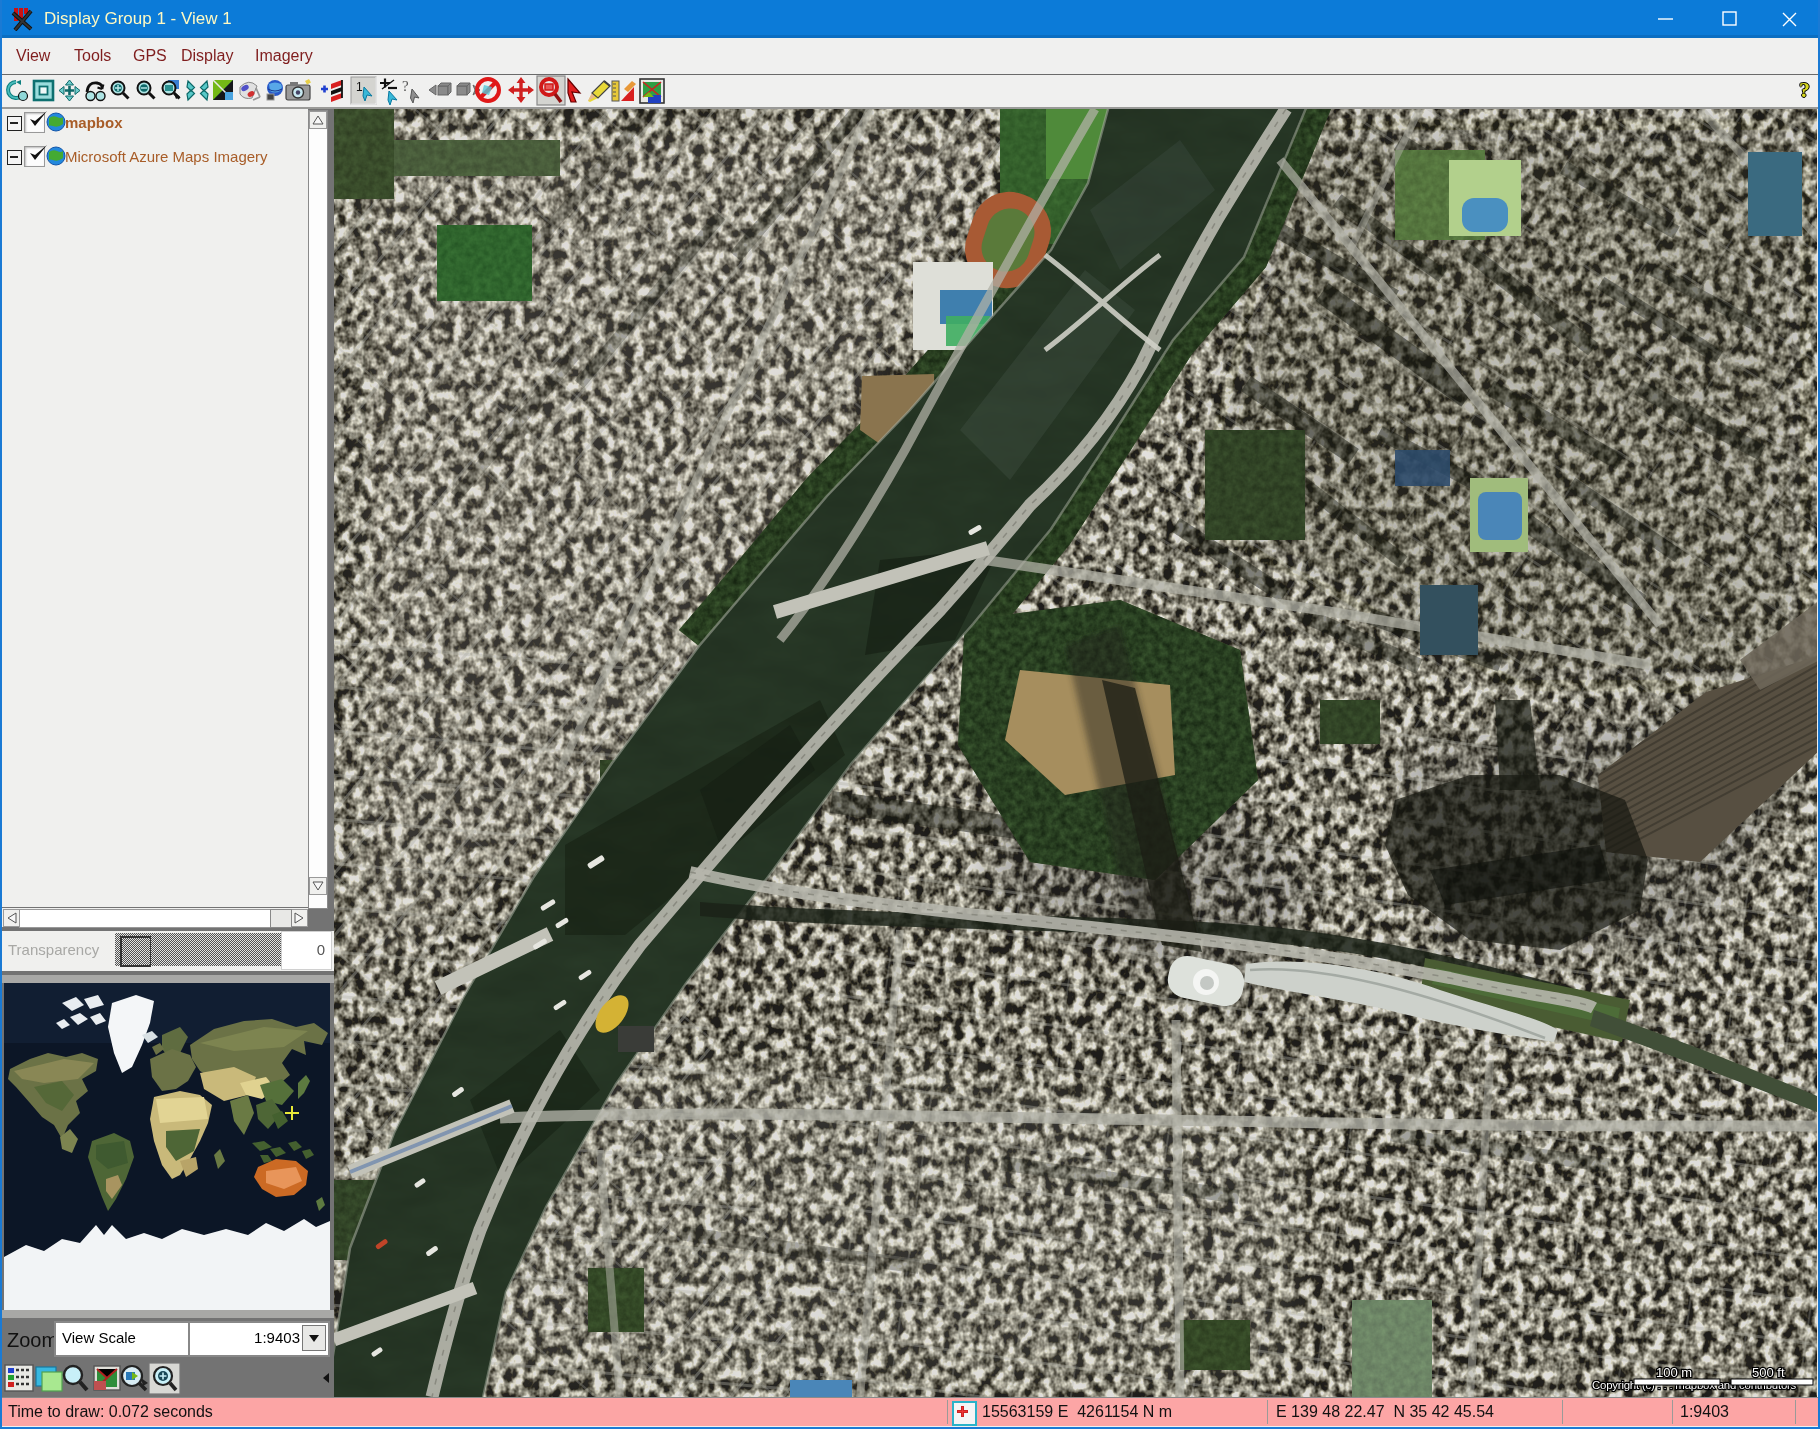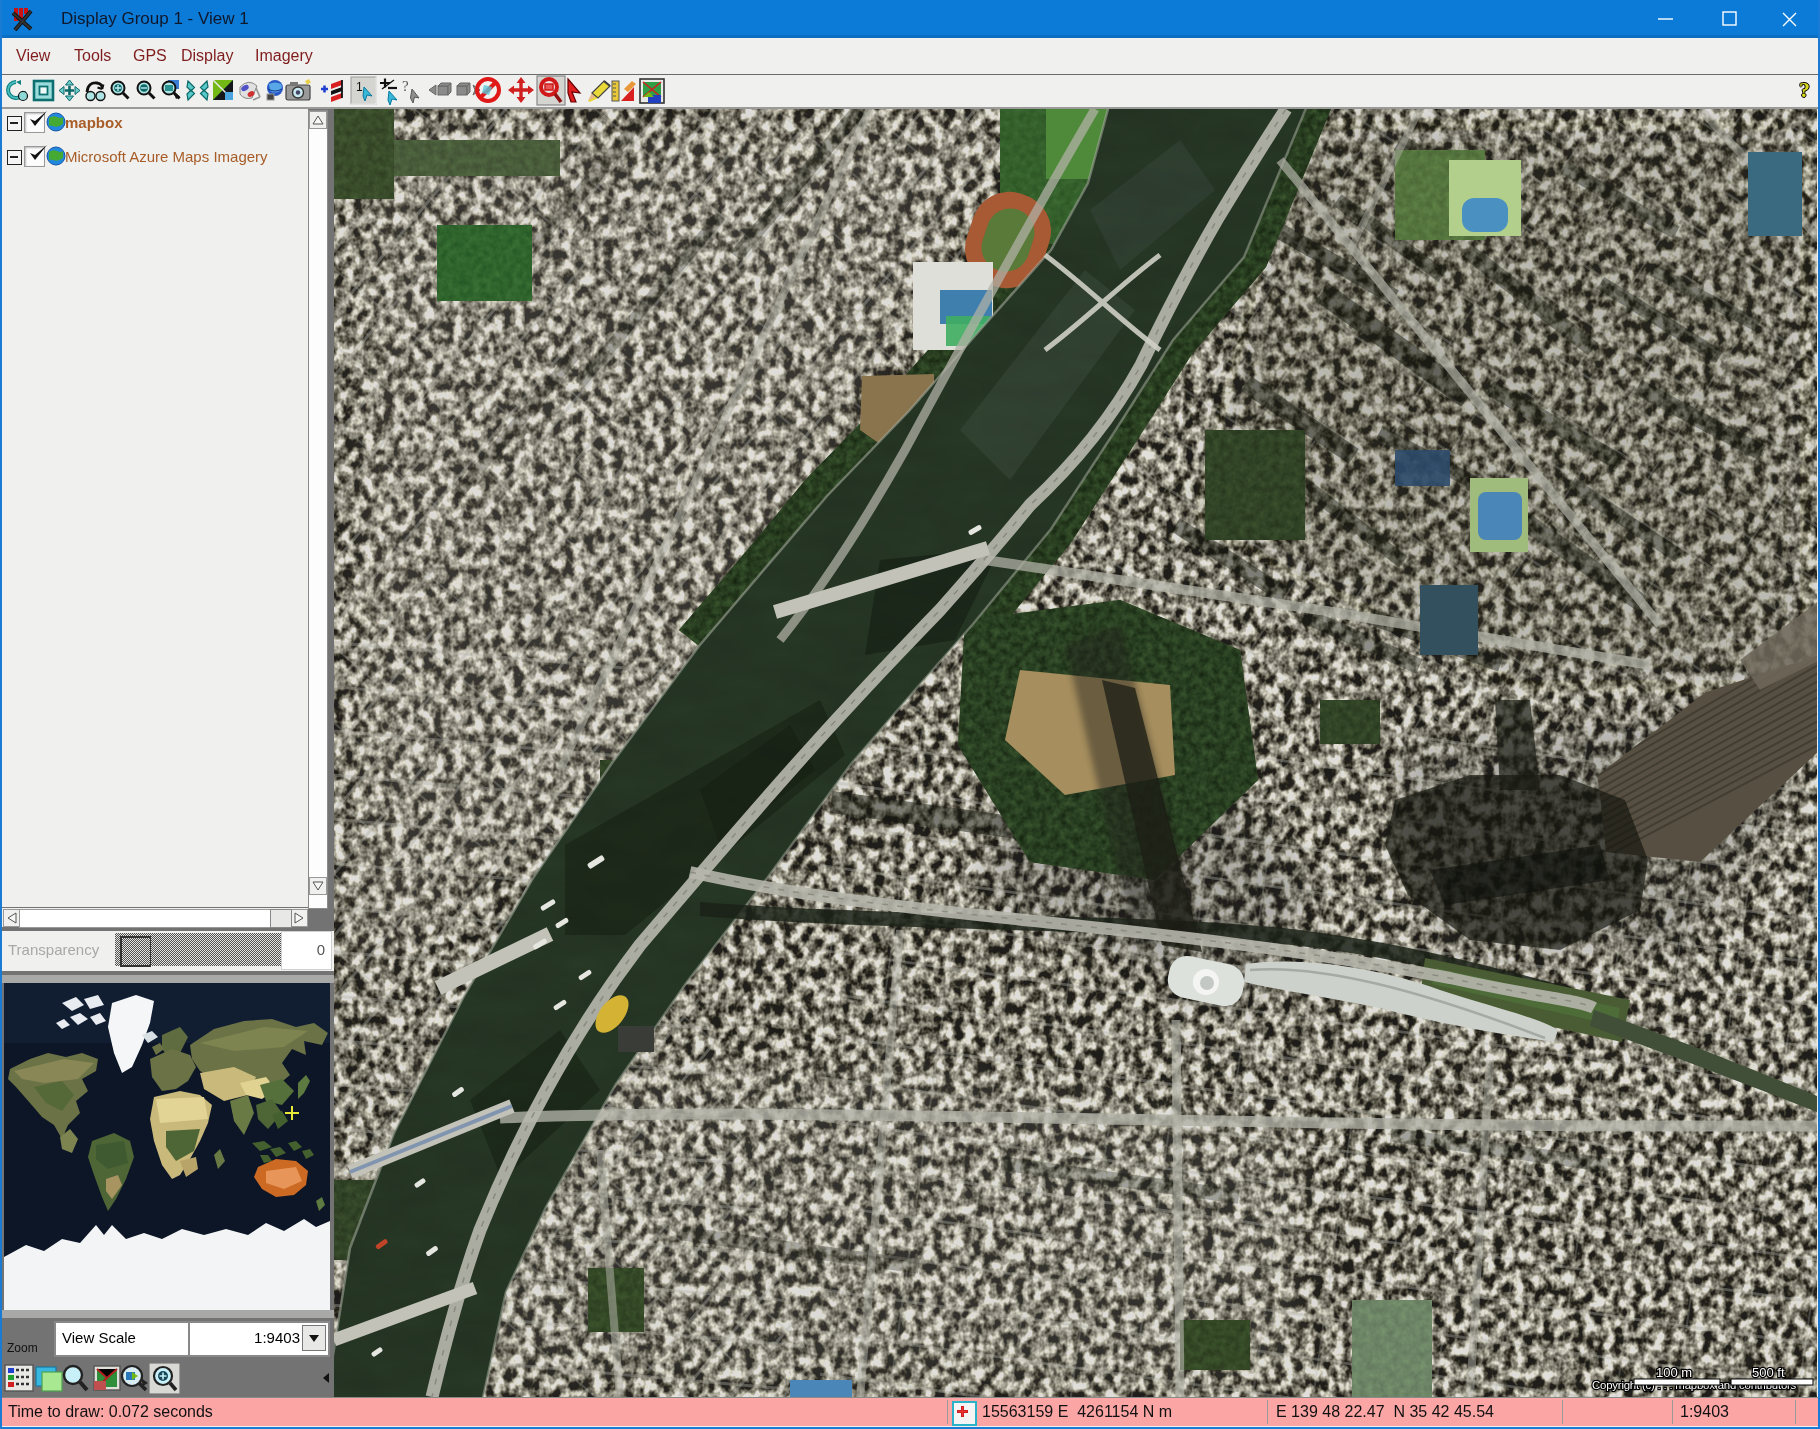--- a/index.html
+++ b/index.html
@@ -1,17 +1,17 @@
 <!DOCTYPE html>
 <html><head><meta charset="utf-8"><style>
 html,body{margin:0;padding:0;}
 body{width:1820px;height:1429px;overflow:hidden;position:relative;
   font-family:"Liberation Sans",sans-serif;background:#f0f0ef;}
 #titlebar{position:absolute;left:0;top:0;width:1820px;height:38px;background:#0c7bd8;}
-#titlebar .ttl{position:absolute;left:44px;top:9px;color:#0f172a;font-size:17px;margin-left:17px;}
+#titlebar .ttl{position:absolute;left:44px;top:9px;color:#fef9c3;font-size:17px;}
 #appicon{position:absolute;left:11px;top:7px;width:24px;height:24px;}
 .winbtn{position:absolute;top:0;height:38px;width:46px;color:#fff;}
 #titlebar .hairline{position:absolute;left:0;top:35px;width:1820px;height:3px;background:#0b6ec2;}
 #menubar{position:absolute;left:2px;top:38px;width:1816px;height:36px;background:#f0f0ef;}
 .menu{position:absolute;top:9px;font-size:16px;color:#7f1d1d;}
 #menuline{position:absolute;left:0px;top:74px;width:1820px;height:1px;background:#6a6a6a;}
 #toolbar{position:absolute;left:2px;top:75px;width:1816px;height:32px;background:#f0f0ef;}
 #toolline{position:absolute;left:0px;top:107px;width:1820px;height:2px;background:#9a9a98;}
 #leftpanel{position:absolute;left:2px;top:109px;width:332px;height:1288px;background:#737373;}
 #tree{position:absolute;left:0px;top:0px;width:306px;height:798px;background:#f0f0ee;}
@@ -28,21 +28,21 @@
 #translabel{position:absolute;left:6px;top:10px;color:#a8a8a5;font-size:15px;}
 #transslider{position:absolute;left:113px;top:2px;width:166px;height:33px;
   background:repeating-conic-gradient(#525252 0 25%,#e4e4e2 0 50%) 0 0/2px 2px;}
 #transthumb{position:absolute;left:5px;top:3px;width:28px;height:27px;border:2px solid #333;border-right-width:1px;background:transparent;}
 #transval{position:absolute;left:279px;top:0px;width:49px;height:37px;background:#fff;border:1px solid #d0d0d0;}
 #transval span{position:absolute;right:6px;top:9px;font-size:15px;color:#555;}
 #graybar1{position:absolute;left:0;top:866px;width:332px;height:8px;background:#a8a8a6;}
 #worldmap{position:absolute;left:2px;top:874px;width:326px;height:327px;background:#10233b;}
 #graybar2{position:absolute;left:0;top:1201px;width:332px;height:8px;background:#a8a8a6;}
 #zoomrow{position:absolute;left:0;top:1212px;width:332px;height:36px;}
-#zoomrow .zlabel{position:absolute;left:5px;top:8px;font-size:12px;color:#111;margin-top:12px;}
+#zoomrow .zlabel{position:absolute;left:5px;top:8px;font-size:20px;color:#111;}
 .combo{position:absolute;top:0px;height:32px;background:#fff;border:2px solid #888;border-style:solid;}
 #iconrow{position:absolute;left:0;top:1252px;width:332px;height:36px;}
 #statusbar{position:absolute;left:0px;top:1397px;width:1820px;height:28px;background:#fca5a5;border-top:1px solid #8a8a8a;}
 #statusbar .fld{position:absolute;top:5px;font-size:16px;color:#111;white-space:nowrap;}
 .sep{position:absolute;top:2px;width:1px;height:24px;background:#9a9a98;}
 #winborder{position:absolute;left:0;top:0;width:1820px;height:1429px;pointer-events:none;
   box-sizing:border-box;border:2px solid #1a7ad4;border-top:none;}
 #mapwrap{position:absolute;left:334px;top:109px;width:1483px;height:1288px;background:#8f9086;overflow:hidden;}
 </style></head>
 <body>

